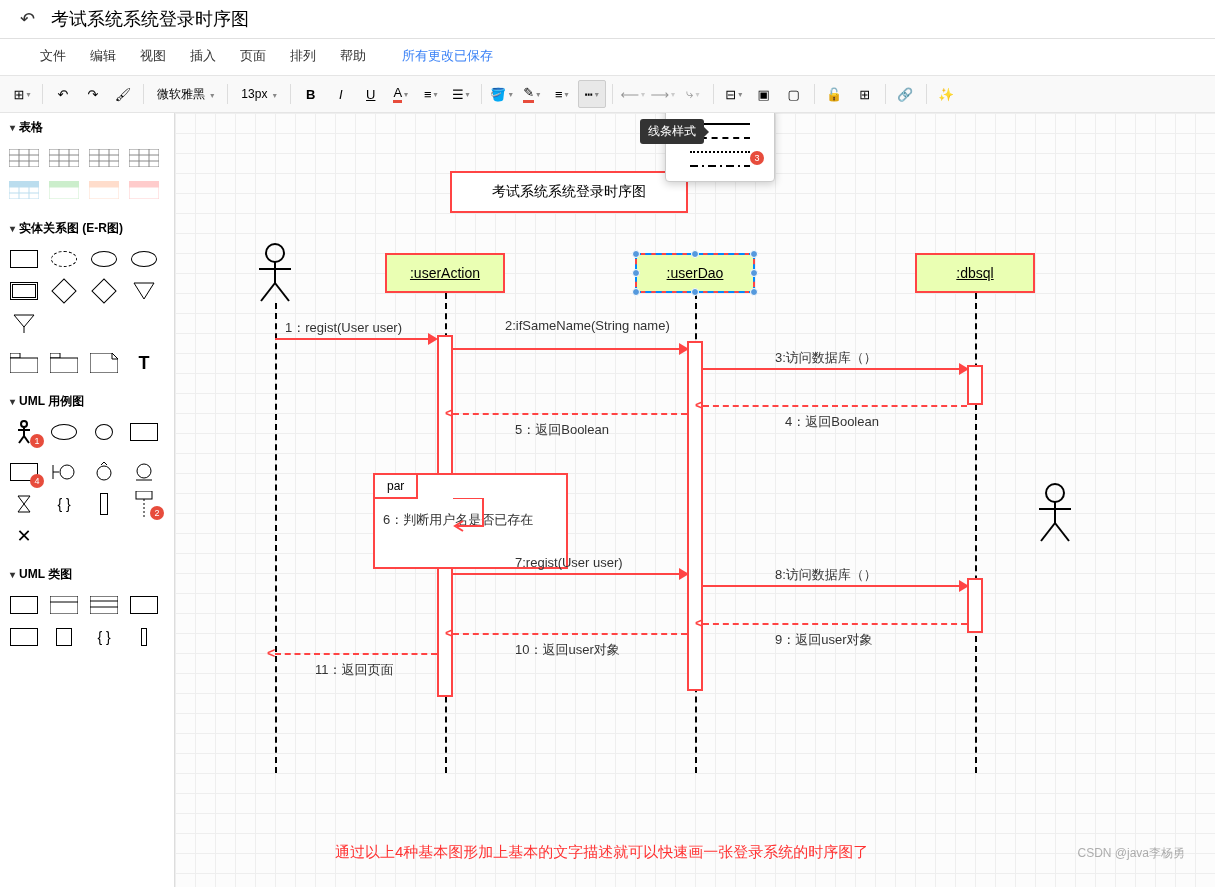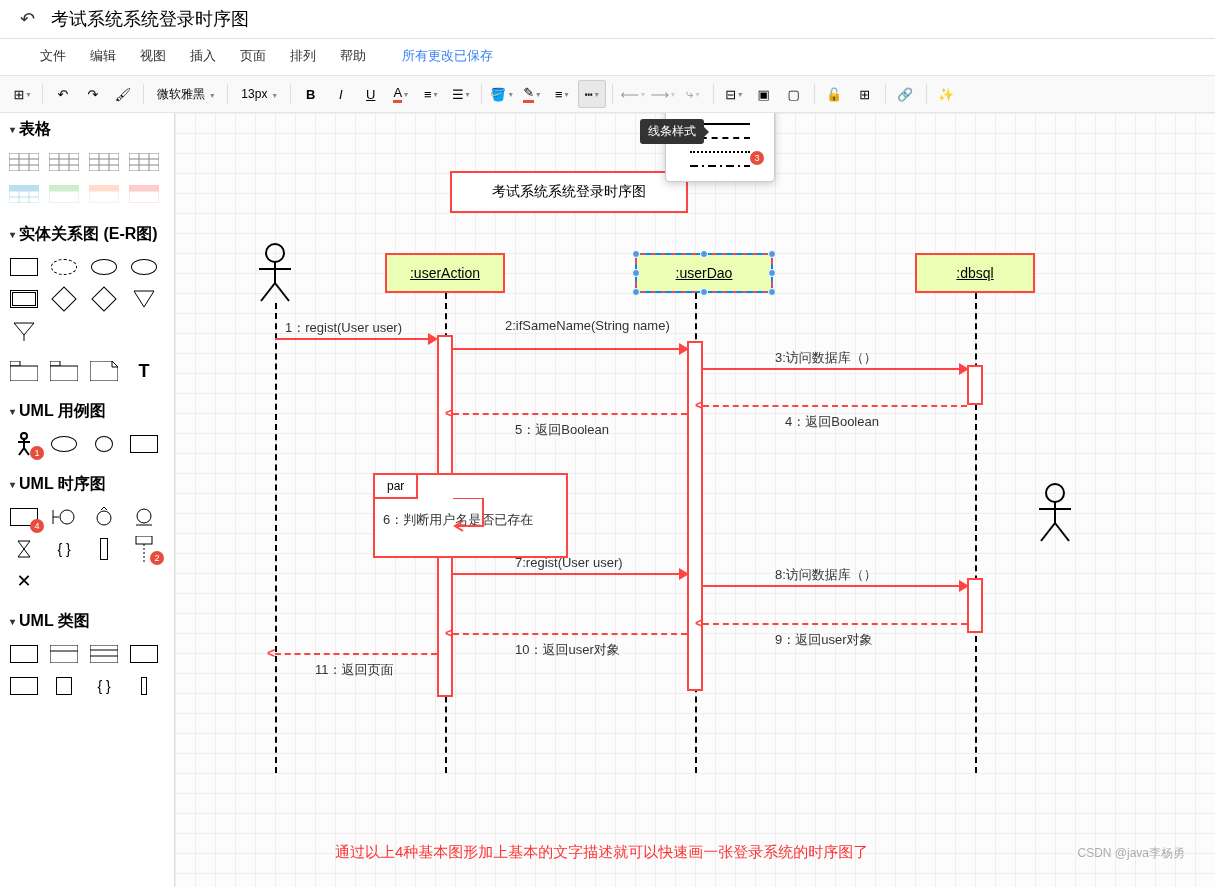--- a/index.html
+++ b/index.html
@@ -14,21 +14,21 @@
 .autosave { color: #3b82f6; margin-left: 12px; }
 
 .toolbar { display: flex; align-items: center; padding: 4px 8px; background: #f9f9f9; border-top: 1px solid #e5e5e5; border-bottom: 1px solid #e5e5e5; gap: 2px; }
 .tool-btn { width: 28px; height: 28px; display: flex; align-items: center; justify-content: center; cursor: pointer; border-radius: 2px; }
 .tool-sep { width: 1px; height: 20px; background: #ddd; margin: 0 4px; }
 .font-select { padding: 2px 6px; font-size: 12px; border: 1px solid transparent; background: transparent; }
 .dropdown-arrow { font-size: 8px; color: #888; margin-left: 2px; }
 
 .main { display: flex; height: calc(100vh - 110px); }
 .sidebar { width: 175px; border-right: 1px solid #ddd; overflow-y: auto; background: #fff; }
-.section-header { padding: 6px 10px; font-size: 16px; font-weight: bold; cursor: pointer; display: flex; align-items: center; }
+.section-header { padding: 6px 10px; font-size: 12px; font-weight: bold; cursor: pointer; display: flex; align-items: center; }
 .section-header::before { content: "▾"; font-size: 10px; margin-right: 4px; color: #333; }
 .shape-grid { display: flex; flex-wrap: wrap; padding: 4px 8px 12px; gap: 8px; }
 .shape-item { width: 32px; height: 24px; display: flex; align-items: center; justify-content: center; cursor: pointer; position: relative; }
 .shape-box { width: 28px; height: 18px; border: 1px solid #000; background: #fff; }
 .shape-ellipse { width: 26px; height: 16px; border: 1px solid #000; border-radius: 50%; background: #fff; }
 .shape-dashed { border-style: dashed; }
 .shape-double { border: 3px double #000; }
 .shape-rhombus { width: 18px; height: 18px; border: 1px solid #000; transform: rotate(45deg); background: #fff; }
 .badge { position: absolute; bottom: -4px; right: -4px; width: 14px; height: 14px; background: #e74c3c; color: #fff; border-radius: 50%; font-size: 9px; display: flex; align-items: center; justify-content: center; }
 
@@ -280,21 +280,20 @@
           <div class="shape-ellipse"></div>
         </div>
       <div class="shape-item">
           <div class="shape-ellipse" style="width:18px"></div>
         </div>
       <div class="shape-item">
           <div class="shape-box"></div>
         </div>
     </div>
 
-    <div class="section-header">UML 时序图</div>
     <div class="shape-grid">
       <div class="shape-item">
           <div class="shape-box"></div>
           <span class="badge">4</span>
         </div>
       <div class="shape-item">
           <svg width="26" height="18">
             <line x1="2" y1="2" x2="2" y2="16" stroke="#000"></line>
             <line x1="2" y1="9" x2="8" y2="9" stroke="#000"></line>
             <circle cx="16" cy="9" r="7" fill="none" stroke="#000"></circle>
@@ -389,21 +388,21 @@
         <line x1="20" y1="40" x2="6" y2="58"></line>
         <line x1="20" y1="40" x2="34" y2="58"></line>
       </svg>
 
     <div class="lifeline-dash" style="left:100px;top:190px;height:470px"></div>
     <div class="lifeline-dash" style="left:270px;top:180px;height:480px"></div>
     <div class="lifeline-dash" style="left:520px;top:180px;height:480px"></div>
     <div class="lifeline-dash" style="left:800px;top:180px;height:480px"></div>
 
     <div class="diagram-el lifeline-box" style="left:210px;top:140px;width:120px">:userAction</div>
-    <div class="diagram-el lifeline-box selected" style="left:460px;top:140px;width:138px">
+    <div class="diagram-el lifeline-box selected" style="left:460px;top:140px;width:120px">
       <span>:userDao</span>
       <div class="sel-handle" style="left:-5px;top:-5px"></div><div class="sel-handle" style="right:-5px;top:-5px"></div>
       <div class="sel-handle" style="left:-5px;bottom:-5px"></div><div class="sel-handle" style="right:-5px;bottom:-5px"></div>
       <div class="sel-handle" style="left:50%;top:-5px;margin-left:-4px"></div><div class="sel-handle" style="left:50%;bottom:-5px;margin-left:-4px"></div>
       <div class="sel-handle" style="left:-5px;top:50%;margin-top:-4px"></div><div class="sel-handle" style="right:-5px;top:50%;margin-top:-4px"></div>
     </div>
     <div class="diagram-el lifeline-box" style="left:740px;top:140px;width:120px">:dbsql</div>
 
     <div class="activation" style="left:262px;top:222px;height:362px"></div>
     <div class="activation" style="left:512px;top:228px;height:350px"></div>
@@ -418,21 +417,21 @@
 
     <div class="msg-arrow" style="left:528px;top:255px;width:264px"></div>
     <div class="msg-label" style="left:600px;top:236px">3:访问数据库（）</div>
 
     <div class="msg-arrow dashed left" style="left:528px;top:292px;width:264px"></div>
     <div class="msg-label" style="left:610px;top:300px">4：返回Boolean</div>
 
     <div class="msg-arrow dashed left" style="left:278px;top:300px;width:234px"></div>
     <div class="msg-label" style="left:340px;top:308px">5：返回Boolean</div>
 
-    <div class="par-box" style="left:198px;top:360px;width:195px;height:85px">
+    <div class="par-box" style="left:198px;top:360px;width:195px;height:96px">
       <div class="par-tab">par</div>
     </div>
     <div class="msg-label" style="left:208px;top:398px">6：判断用户名是否已存在</div>
     <svg style="position:absolute;left:278px;top:385px" width="40" height="40">
         <path d="M0 0 L30 0 L30 28 L4 28" fill="none" stroke="#f44" stroke-width="2"></path>
         <path d="M10 23 L2 28 L10 33" fill="none" stroke="#f44" stroke-width="2"></path>
       </svg>
 
     <div class="msg-arrow" style="left:278px;top:460px;width:234px"></div>
     <div class="msg-label" style="left:340px;top:442px">7:regist(User user)</div>

